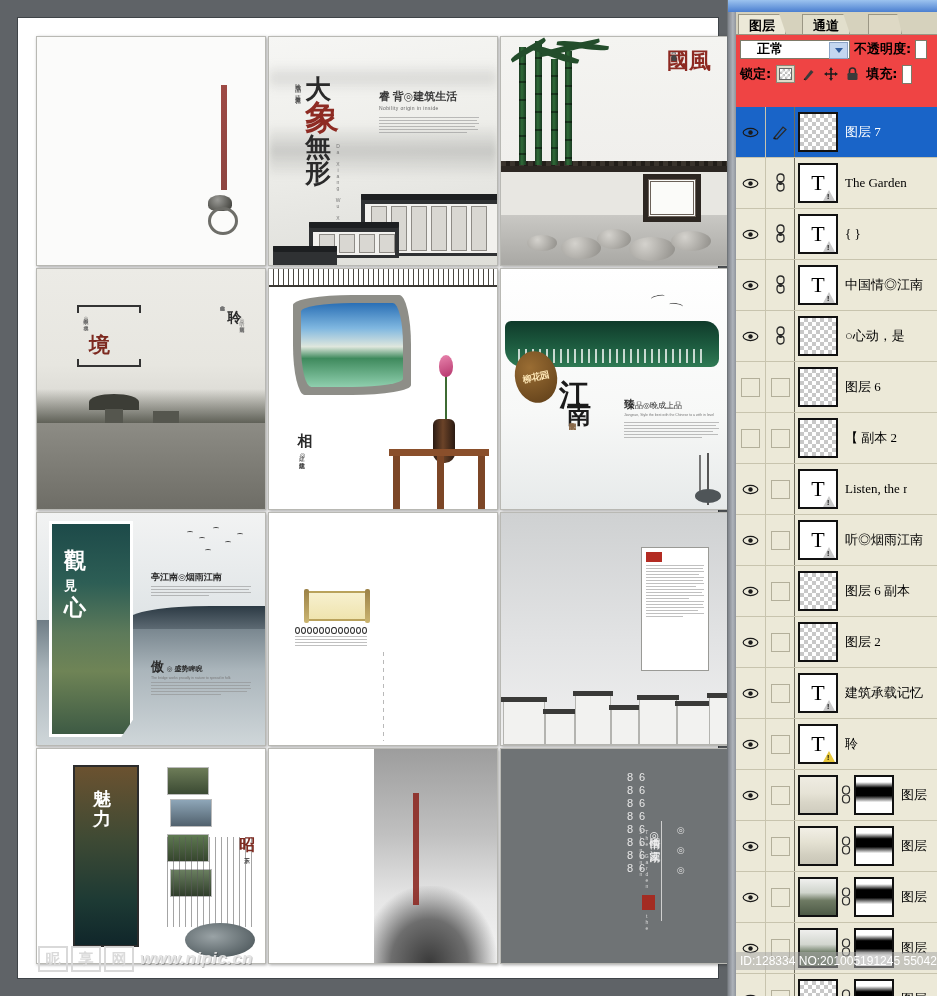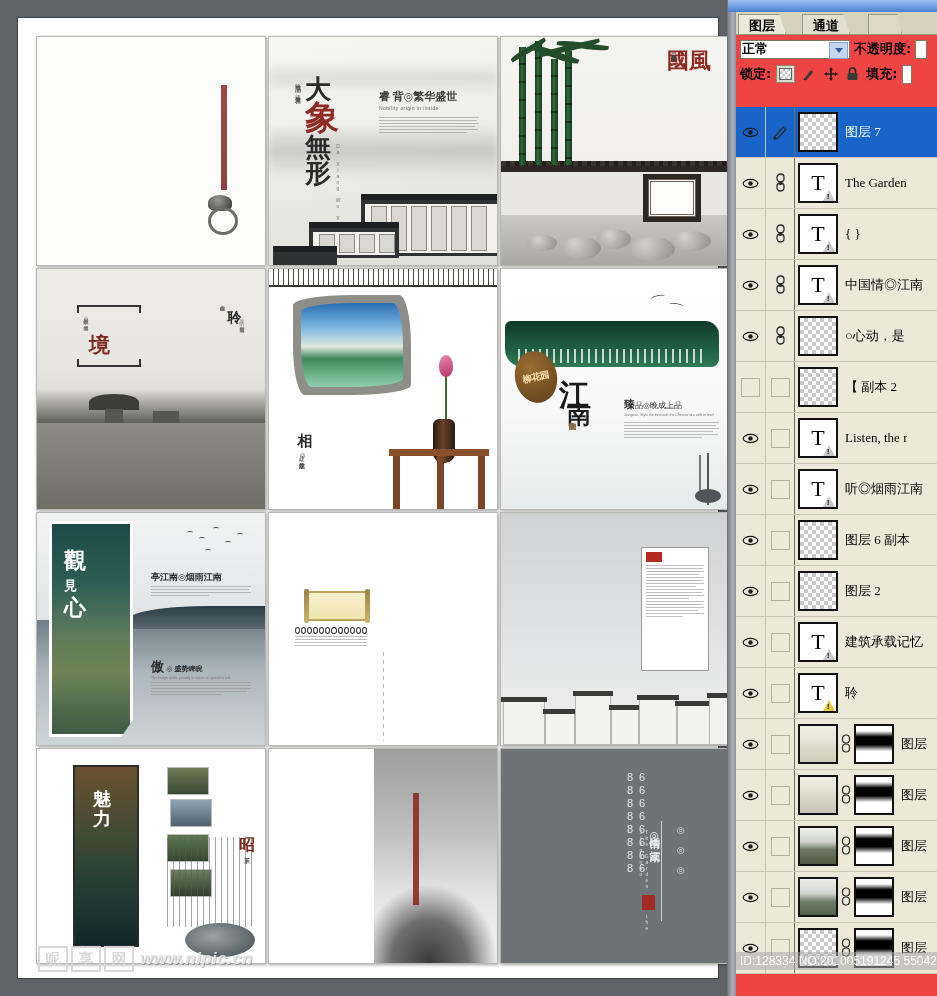--- a/index.html
+++ b/index.html
@@ -234,21 +234,21 @@
   .tab{position:absolute;top:2px;height:20px;padding:2px 10px 0 10px;box-sizing:border-box;
      font-size:13px;font-weight:bold;font-family:"DejaVu Sans",sans-serif;
      background:#ece9d8;border:1px solid #9a9684;border-bottom:none;
      clip-path:polygon(0 0,86% 0,100% 100%,0 100%);}
   .tab.t1{left:2px;}
   .tab.t2{left:66px;background:#e2dfcc;}
   .tab.t3{left:132px;width:34px;background:#ded9c5;}
 
   .row-mode{display:flex;align-items:center;height:24px;padding:2px 2px 0 4px;gap:4px;}
   .mode-select{position:relative;width:110px;height:19px;background:#fff;border:1px solid #7e7a68;
-     display:flex;align-items:center;padding-left:1px;box-sizing:border-box;font-size:13px;font-weight:bold;
+     display:flex;align-items:center;padding-left:16px;box-sizing:border-box;font-size:13px;font-weight:bold;
      font-family:"DejaVu Sans",sans-serif;}
   .mode-select .arrow{position:absolute;right:1px;top:1px;width:17px;height:15px;background:#c3d6ef;
      border:1px solid #8ba4c6;display:flex;align-items:center;justify-content:center;}
   .mode-select .arrow b{border-left:4px solid transparent;border-right:4px solid transparent;border-top:5px solid #2f5b9c;display:block;}
   .opacity-lbl{font-size:13px;font-weight:bold;font-family:"DejaVu Sans",sans-serif;white-space:nowrap;}
   .opacity-box{width:10px;height:17px;border:1px solid #7e7a68;background:#fff;}
 
   .row-lock{display:flex;align-items:center;height:24px;padding:1px 2px 0 4px;gap:5px;}
   .lock-lbl{font-size:13px;font-weight:bold;font-family:"DejaVu Sans",sans-serif;}
   .lk{width:17px;height:16px;display:flex;align-items:center;justify-content:center;}
@@ -315,21 +315,21 @@
               <div class="mist"></div>
             <div class="sub vt ser">晚成上品　臻美境界</div>
             <div class="title ser">
               <div class="big">大</div>
               <div class="stamp">象</div>
               <div class="big" style="margin-top:2px;">無</div>
               <div class="big">形</div>
             </div>
             <div class="enl vt">Da Xiang Wu Xing</div>
             <div class="rightblock">
-              <div class="rb-h ser">睿 背◎繁华盛世</div>
+              <div class="rb-h ser">睿 背◎建筑生活</div>
               <div class="rb-e">Nobility origin in inside</div>
               <div class="rb-p">
                 <i class="tl" style="width:100%"></i>
                   <i class="tl" style="width:98%"></i>
                 <i class="tl" style="width:100%"></i>
                   <i class="tl" style="width:96%"></i>
                 <i class="tl" style="width:99%"></i>
                   <i class="tl" style="width:88%"></i>
               </div>
             </div>
@@ -772,20 +772,30 @@
             <span class="lname">○心动，是</span>
           </div>
           <div class="lrow">
             <div class="cell-eye">
               <span class="slot"></span>
             </div>
             <div class="cell-link">
               <span class="slot"></span>
             </div>
             <div class="thumb alpha"></div>
+            <span class="lname">图层 6</span>
+          </div>
+          <div class="lrow">
+            <div class="cell-eye">
+              <span class="slot"></span>
+            </div>
+            <div class="cell-link">
+              <span class="slot"></span>
+            </div>
+            <div class="thumb alpha"></div>
             <span class="lname">【 副本 2</span>
           </div>
           <div class="lrow">
             <div class="cell-eye">
               <svg class="eye" viewBox="0 0 18 12">
                 <ellipse cx="9" cy="6" rx="8" ry="4.4" fill="none" stroke="#1a1a1a" stroke-width="1.3"></ellipse>
                 <circle cx="9" cy="6" r="2.4" fill="#1a1a1a"></circle>
               </svg>
             </div>
             <div class="cell-link">

